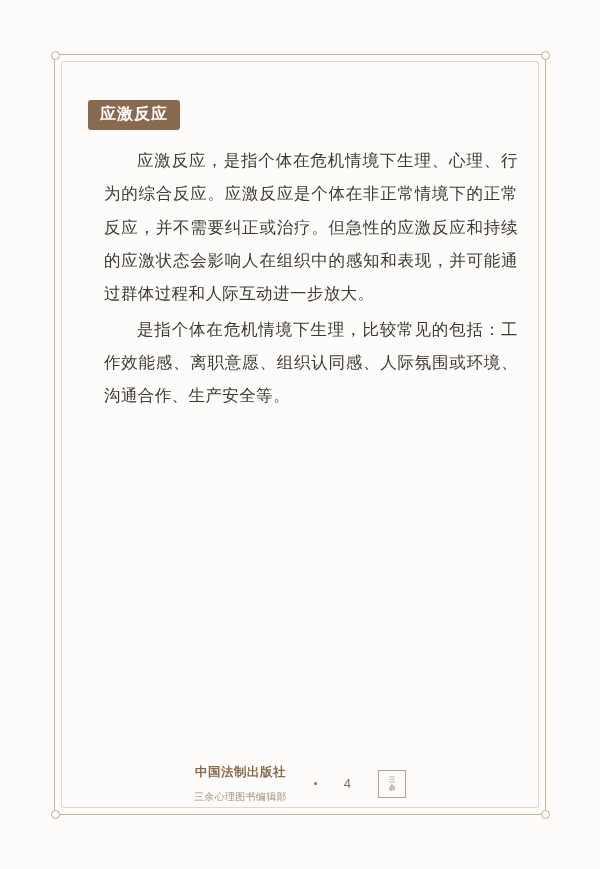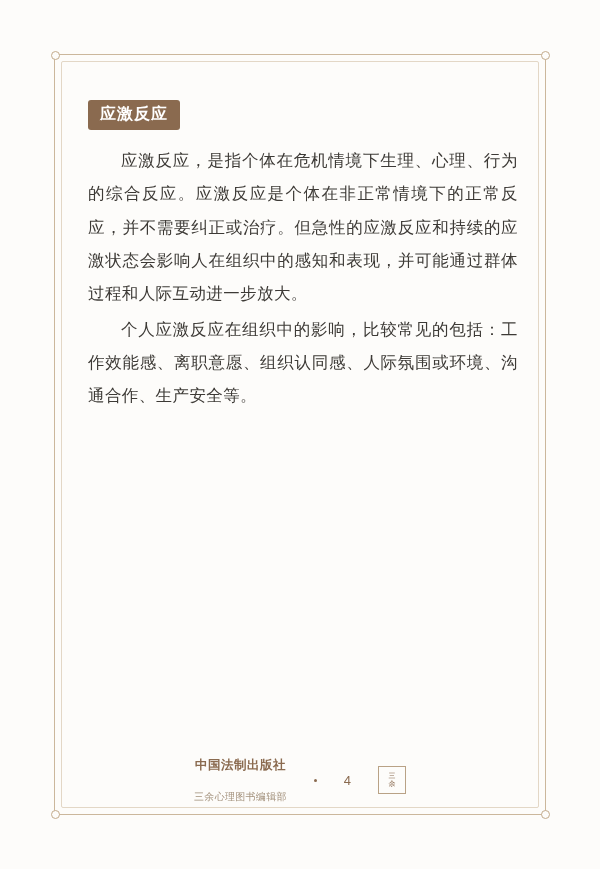--- a/index.html
+++ b/index.html
@@ -70,21 +70,21 @@
     font-size: 16px;
     letter-spacing: 1px;
     padding: 4px 12px 5px 12px;
     border-radius: 3px;
     font-family: "Liberation Sans", "DejaVu Sans", sans-serif;
     font-weight: bold;
     margin-bottom: 14px;
   }
 
   .body-text p {
-    margin: 0 0 2px 0;
+    margin: 0 0 2px 16px;
     text-indent: 2em;
     font-size: 16.5px;
     line-height: 2.02;
     color: #3d3a36;
     text-align: justify;
     letter-spacing: 0.4px;
   }
 
   .footer {
     position: absolute;
@@ -107,21 +107,21 @@
     font-size: 12.5px;
     font-weight: bold;
     letter-spacing: 0.5px;
     font-family: "Liberation Sans", "DejaVu Sans", sans-serif;
   }
   .publisher .pub-sub {
     color: #a3917c;
     font-size: 10px;
     letter-spacing: 0.3px;
     font-family: "Liberation Sans", "DejaVu Sans", sans-serif;
-    margin-top: 17px;
+    margin-top: 10px;
   }
   .page-dot {
     width: 3px;
     height: 3px;
     border-radius: 50%;
     background: #8a6a4f;
     display: inline-block;
   }
   .page-number {
     color: #8a6a4f;
@@ -154,21 +154,21 @@
   <div class="corner-dot tr"></div>
   <div class="corner-dot bl"></div>
   <div class="corner-dot br"></div>
 
   <div class="content">
 
     <div class="section-title">应激反应</div>
 
     <div class="body-text">
       <p>应激反应，是指个体在危机情境下生理、心理、行为的综合反应。应激反应是个体在非正常情境下的正常反应，并不需要纠正或治疗。但急性的应激反应和持续的应激状态会影响人在组织中的感知和表现，并可能通过群体过程和人际互动进一步放大。</p>
-      <p>个人应激反应在组织中的影响，比较常见的包括：工作效能感、离职意愿、组织认同感、人际氛围或环境、沟通合作、生产安全等。</p>
+      <p>是指个体在危机情境下生理，比较常见的包括：工作效能感、离职意愿、组织认同感、人际氛围或环境、沟通合作、生产安全等。</p>
     </div>
 
   </div>
 
   <div class="footer">
     <div class="footer-inner">
       <div class="publisher">
         <div class="pub-main">中国法制出版社</div>
         <div class="pub-sub">三余心理图书编辑部</div>
       </div>

